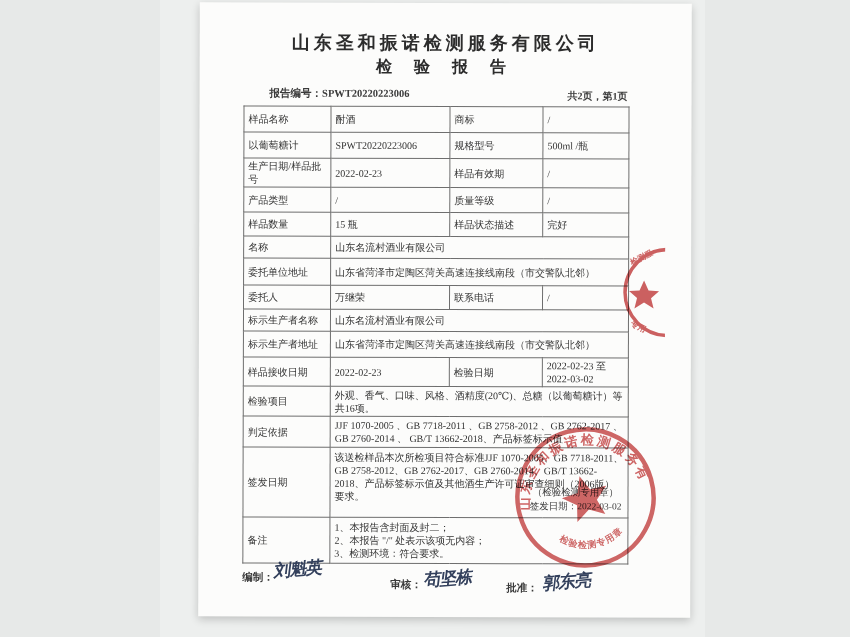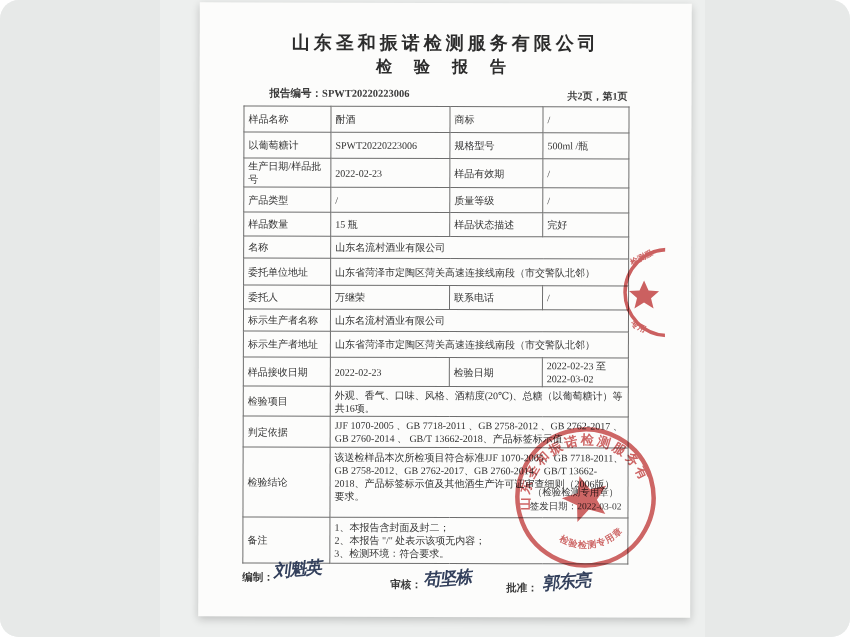--- a/index.html
+++ b/index.html
@@ -1,17 +1,17 @@
 <!DOCTYPE html>
 <html><head>
 <meta charset="utf-8">
 <style>
   html,body{margin:0;padding:0;}
   .stage{position:relative;width:850px;height:637px;background:#edefee;overflow:hidden;
-         font-family:"Liberation Serif","DejaVu Serif",serif;color:#333;border-radius:19px;}
+         font-family:"Liberation Serif","DejaVu Serif",serif;color:#333;}
   .edge-strip{position:absolute;top:0;height:100%;background:#e7e9e8;}
   .paper{position:absolute;left:199px;top:3px;width:492px;height:614px;background:#fcfcfb;
          box-shadow:0 3px 8px rgba(0,0,0,.20);transform:rotate(.15deg);}
   .company-title{position:absolute;top:28px;left:0;width:100%;text-align:center;
          font-size:18px;font-weight:bold;letter-spacing:4px;color:#2c2c2c;}
   .report-title{position:absolute;top:54px;left:0;width:100%;text-align:center;
          font-size:16px;font-weight:bold;letter-spacing:9px;color:#2c2c2c;}
   .report-no{position:absolute;top:84px;left:70px;font-size:10.5px;font-weight:bold;color:#3a3a3a;}
   .pagination{position:absolute;top:86px;right:64px;font-size:10px;font-weight:bold;color:#3a3a3a;}
   table.report{position:absolute;left:44px;top:103px;width:385px;border-collapse:collapse;
@@ -119,21 +119,21 @@
       </tr>
       <tr style="height:30px">
         <td>检验项目</td>
         <td colspan="3" class="tleft">外观、香气、口味、风格、酒精度(20℃)、总糖（以葡萄糖计）等共16项。</td>
       </tr>
       <tr style="height:31px">
         <td>判定依据</td>
         <td colspan="3" class="tleft">JJF 1070-2005 、GB 7718-2011 、GB 2758-2012 、GB 2762-2017 、GB 2760-2014 、 GB/T 13662-2018、产品标签标示值</td>
       </tr>
       <tr style="height:70px">
-        <td>检验结论</td>
+        <td>签发日期</td>
         <td colspan="3" class="conclusion">
           <span>该送检样品本次所检项目符合标准JJF 1070-2005、GB 7718-2011、GB 2758-2012、GB 2762-2017、GB 2760-2014、GB/T 13662-2018、产品标签标示值及其他酒生产许可证审查细则（2006版）要求。</span>
           <div class="seal-note">
             <div>（检验检测专用章）</div>
             <div>签发日期：2022-03-02</div>
           </div>
         </td>
       </tr>
       <tr style="height:46px">
         <td>备注</td>

